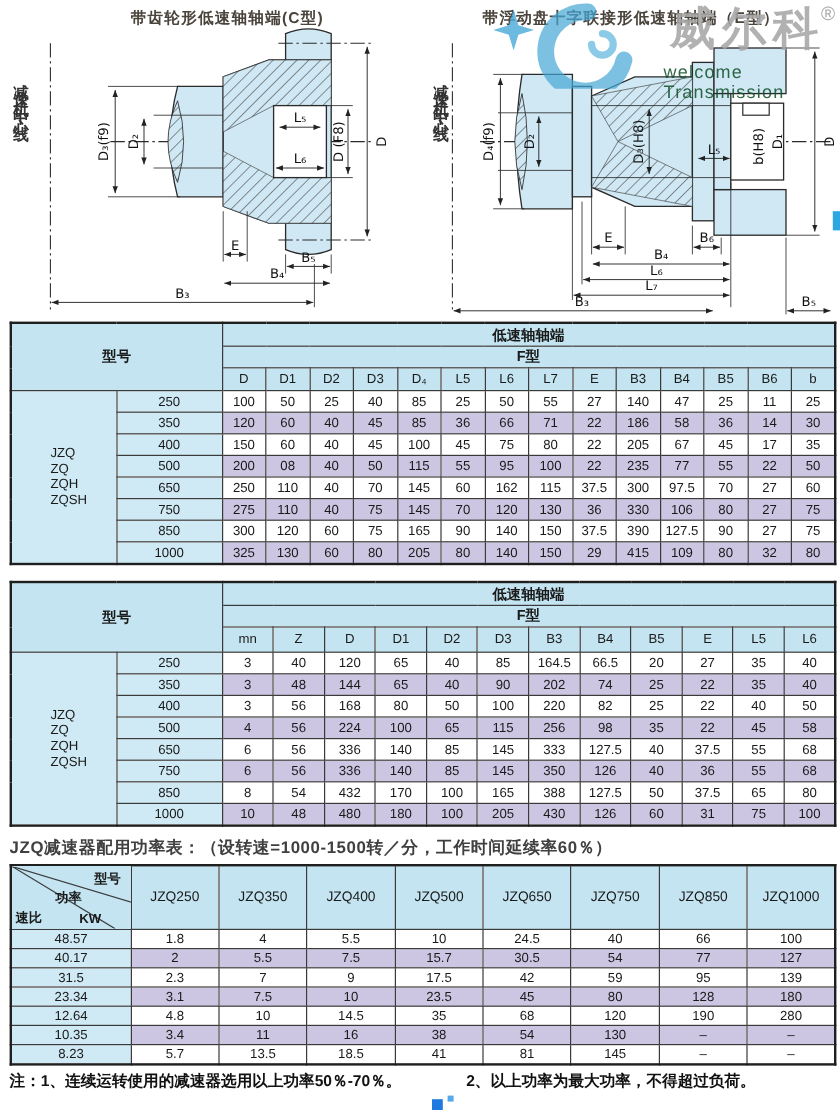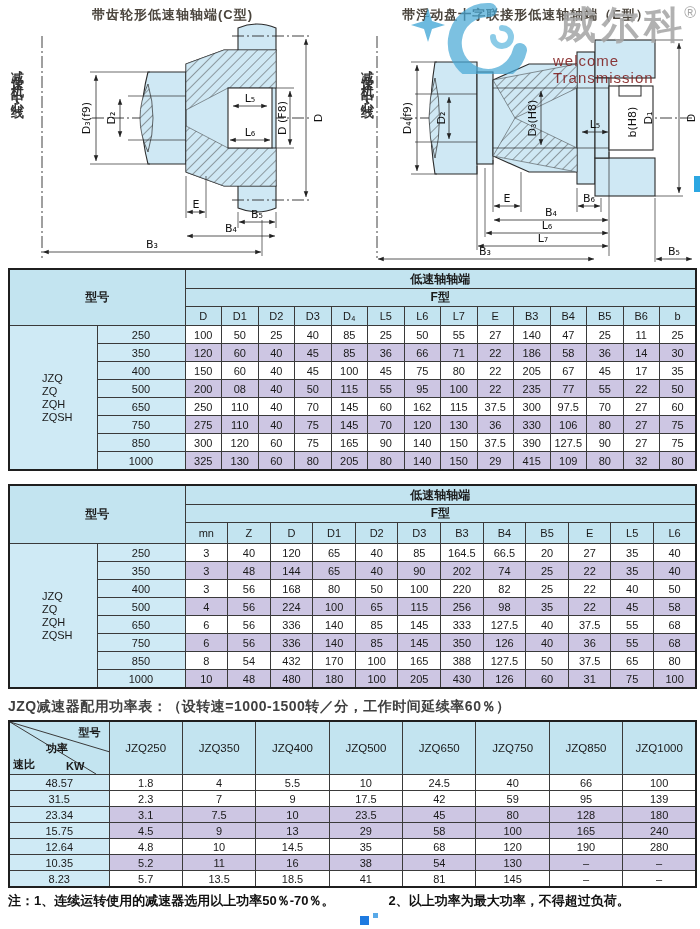--- a/index.html
+++ b/index.html
@@ -4,37 +4,37 @@
 <style>
   html,body{margin:0;padding:0;}
   body{
     width:700px;height:929px;position:relative;background:#fff;
     font-family:"Liberation Sans","DejaVu Sans",sans-serif;color:#1a1a1a;
     -webkit-font-smoothing:antialiased;overflow:hidden;
   }
   
   .diagrams{position:relative;height:266px;}
   .diag-title{position:absolute;top:6px;font-size:13px;font-weight:bold;color:#4a443c;text-align:center;letter-spacing:1px;}
-  .diag-title.left{left:0;width:345px;}
+  .diag-title.left{left:17px;width:345px;}
   .diag-title.right{left:352px;width:348px;z-index:1;}
   .centerline-label{position:absolute;writing-mode:vertical-rl;text-orientation:upright;
     font-size:13px;font-weight:bold;color:#333;letter-spacing:7px;}
   .cl-left{left:8px;top:60px;}
   .cl-right{left:358px;top:60px;}
   svg.diag{position:absolute;top:0;}
   svg.diag .cl{stroke:#2b2b2b;stroke-width:0.9;stroke-dasharray:12 3 2 3;fill:none;}
   svg.diag .out{fill:#cfe8f4;stroke:#2b2b2b;stroke-width:1.1;}
   svg.diag .ext{stroke:#2b2b2b;stroke-width:0.7;}
   svg.diag .dim{stroke:#2b2b2b;stroke-width:0.8;}
   svg.diag text.lb{font-family:"DejaVu Sans","Liberation Sans",sans-serif;font-size:11px;fill:#111;}
   
   .logo{position:absolute;left:390px;top:2px;width:306px;height:72px;z-index:2;opacity:0.88;pointer-events:none;}
   .logo .brand{position:absolute;left:168px;top:4px;font-size:38px;font-weight:bold;color:#a7a7a7;letter-spacing:5px;line-height:1;}
   .logo .reg{position:absolute;right:0;top:2px;font-size:16px;color:#9b9b9b;}
-  .logo .sub{position:absolute;left:163px;top:50px;font-size:15px;color:#7f1d1d;letter-spacing:1px;}
+  .logo .sub{position:absolute;left:163px;top:50px;font-size:15px;color:#14532d;letter-spacing:1px;}
   .edge-mark{position:absolute;left:694px;top:176px;width:6px;height:16px;background:#2ca7e2;}
   .foot-mark1{position:absolute;left:360px;top:916px;width:9px;height:9px;background:#1f7ae0;}
   .foot-mark2{position:absolute;left:373px;top:913px;width:5px;height:5px;background:#58a9e8;}
   
   table{border-collapse:collapse;table-layout:fixed;background:#fff;}
   td{border:1px solid var(--grid);text-align:center;font-size:11px;padding:0;overflow:hidden;white-space:nowrap;}
   .dims{width:687px;margin-left:8px;border:2px solid #1f1f1f;}
   .dims td.h{background:var(--hdr);font-weight:bold;text-align:center;}
   .dims tr.hr1 td{height:18px;font-size:12px;}
   .dims tr.hr2 td{height:17px;font-size:12px;}
@@ -594,20 +594,31 @@
         <td class="sidec">48.57</td>
         <td class="v">1.8</td>
         <td class="v">4</td>
         <td class="v">5.5</td>
         <td class="v">10</td>
         <td class="v">24.5</td>
         <td class="v">40</td>
         <td class="v">66</td>
         <td class="v">100</td>
       </tr>
+      <tr class="p">
+        <td class="sidec">40.17</td>
+        <td class="v">2</td>
+        <td class="v">5.5</td>
+        <td class="v">7.5</td>
+        <td class="v">15.7</td>
+        <td class="v">30.5</td>
+        <td class="v">54</td>
+        <td class="v">77</td>
+        <td class="v">127</td>
+      </tr>
       <tr class="w">
         <td class="sidec">31.5</td>
         <td class="v">2.3</td>
         <td class="v">7</td>
         <td class="v">9</td>
         <td class="v">17.5</td>
         <td class="v">42</td>
         <td class="v">59</td>
         <td class="v">95</td>
         <td class="v">139</td>
@@ -616,45 +627,34 @@
         <td class="sidec">23.34</td>
         <td class="v">3.1</td>
         <td class="v">7.5</td>
         <td class="v">10</td>
         <td class="v">23.5</td>
         <td class="v">45</td>
         <td class="v">80</td>
         <td class="v">128</td>
         <td class="v">180</td>
       </tr>
-      <tr class="p">
-        <td class="sidec">15.75</td>
-        <td class="v">4.5</td>
-        <td class="v">9</td>
-        <td class="v">13</td>
-        <td class="v">29</td>
-        <td class="v">58</td>
-        <td class="v">100</td>
-        <td class="v">165</td>
-        <td class="v">240</td>
-      </tr>
       <tr class="w">
         <td class="sidec">12.64</td>
         <td class="v">4.8</td>
         <td class="v">10</td>
         <td class="v">14.5</td>
         <td class="v">35</td>
         <td class="v">68</td>
         <td class="v">120</td>
         <td class="v">190</td>
         <td class="v">280</td>
       </tr>
       <tr class="p">
         <td class="sidec">10.35</td>
-        <td class="v">5.2</td>
+        <td class="v">3.4</td>
         <td class="v">11</td>
         <td class="v">16</td>
         <td class="v">38</td>
         <td class="v">54</td>
         <td class="v">130</td>
         <td class="v">–</td>
         <td class="v">–</td>
       </tr>
       <tr class="w">
         <td class="sidec">8.23</td>

